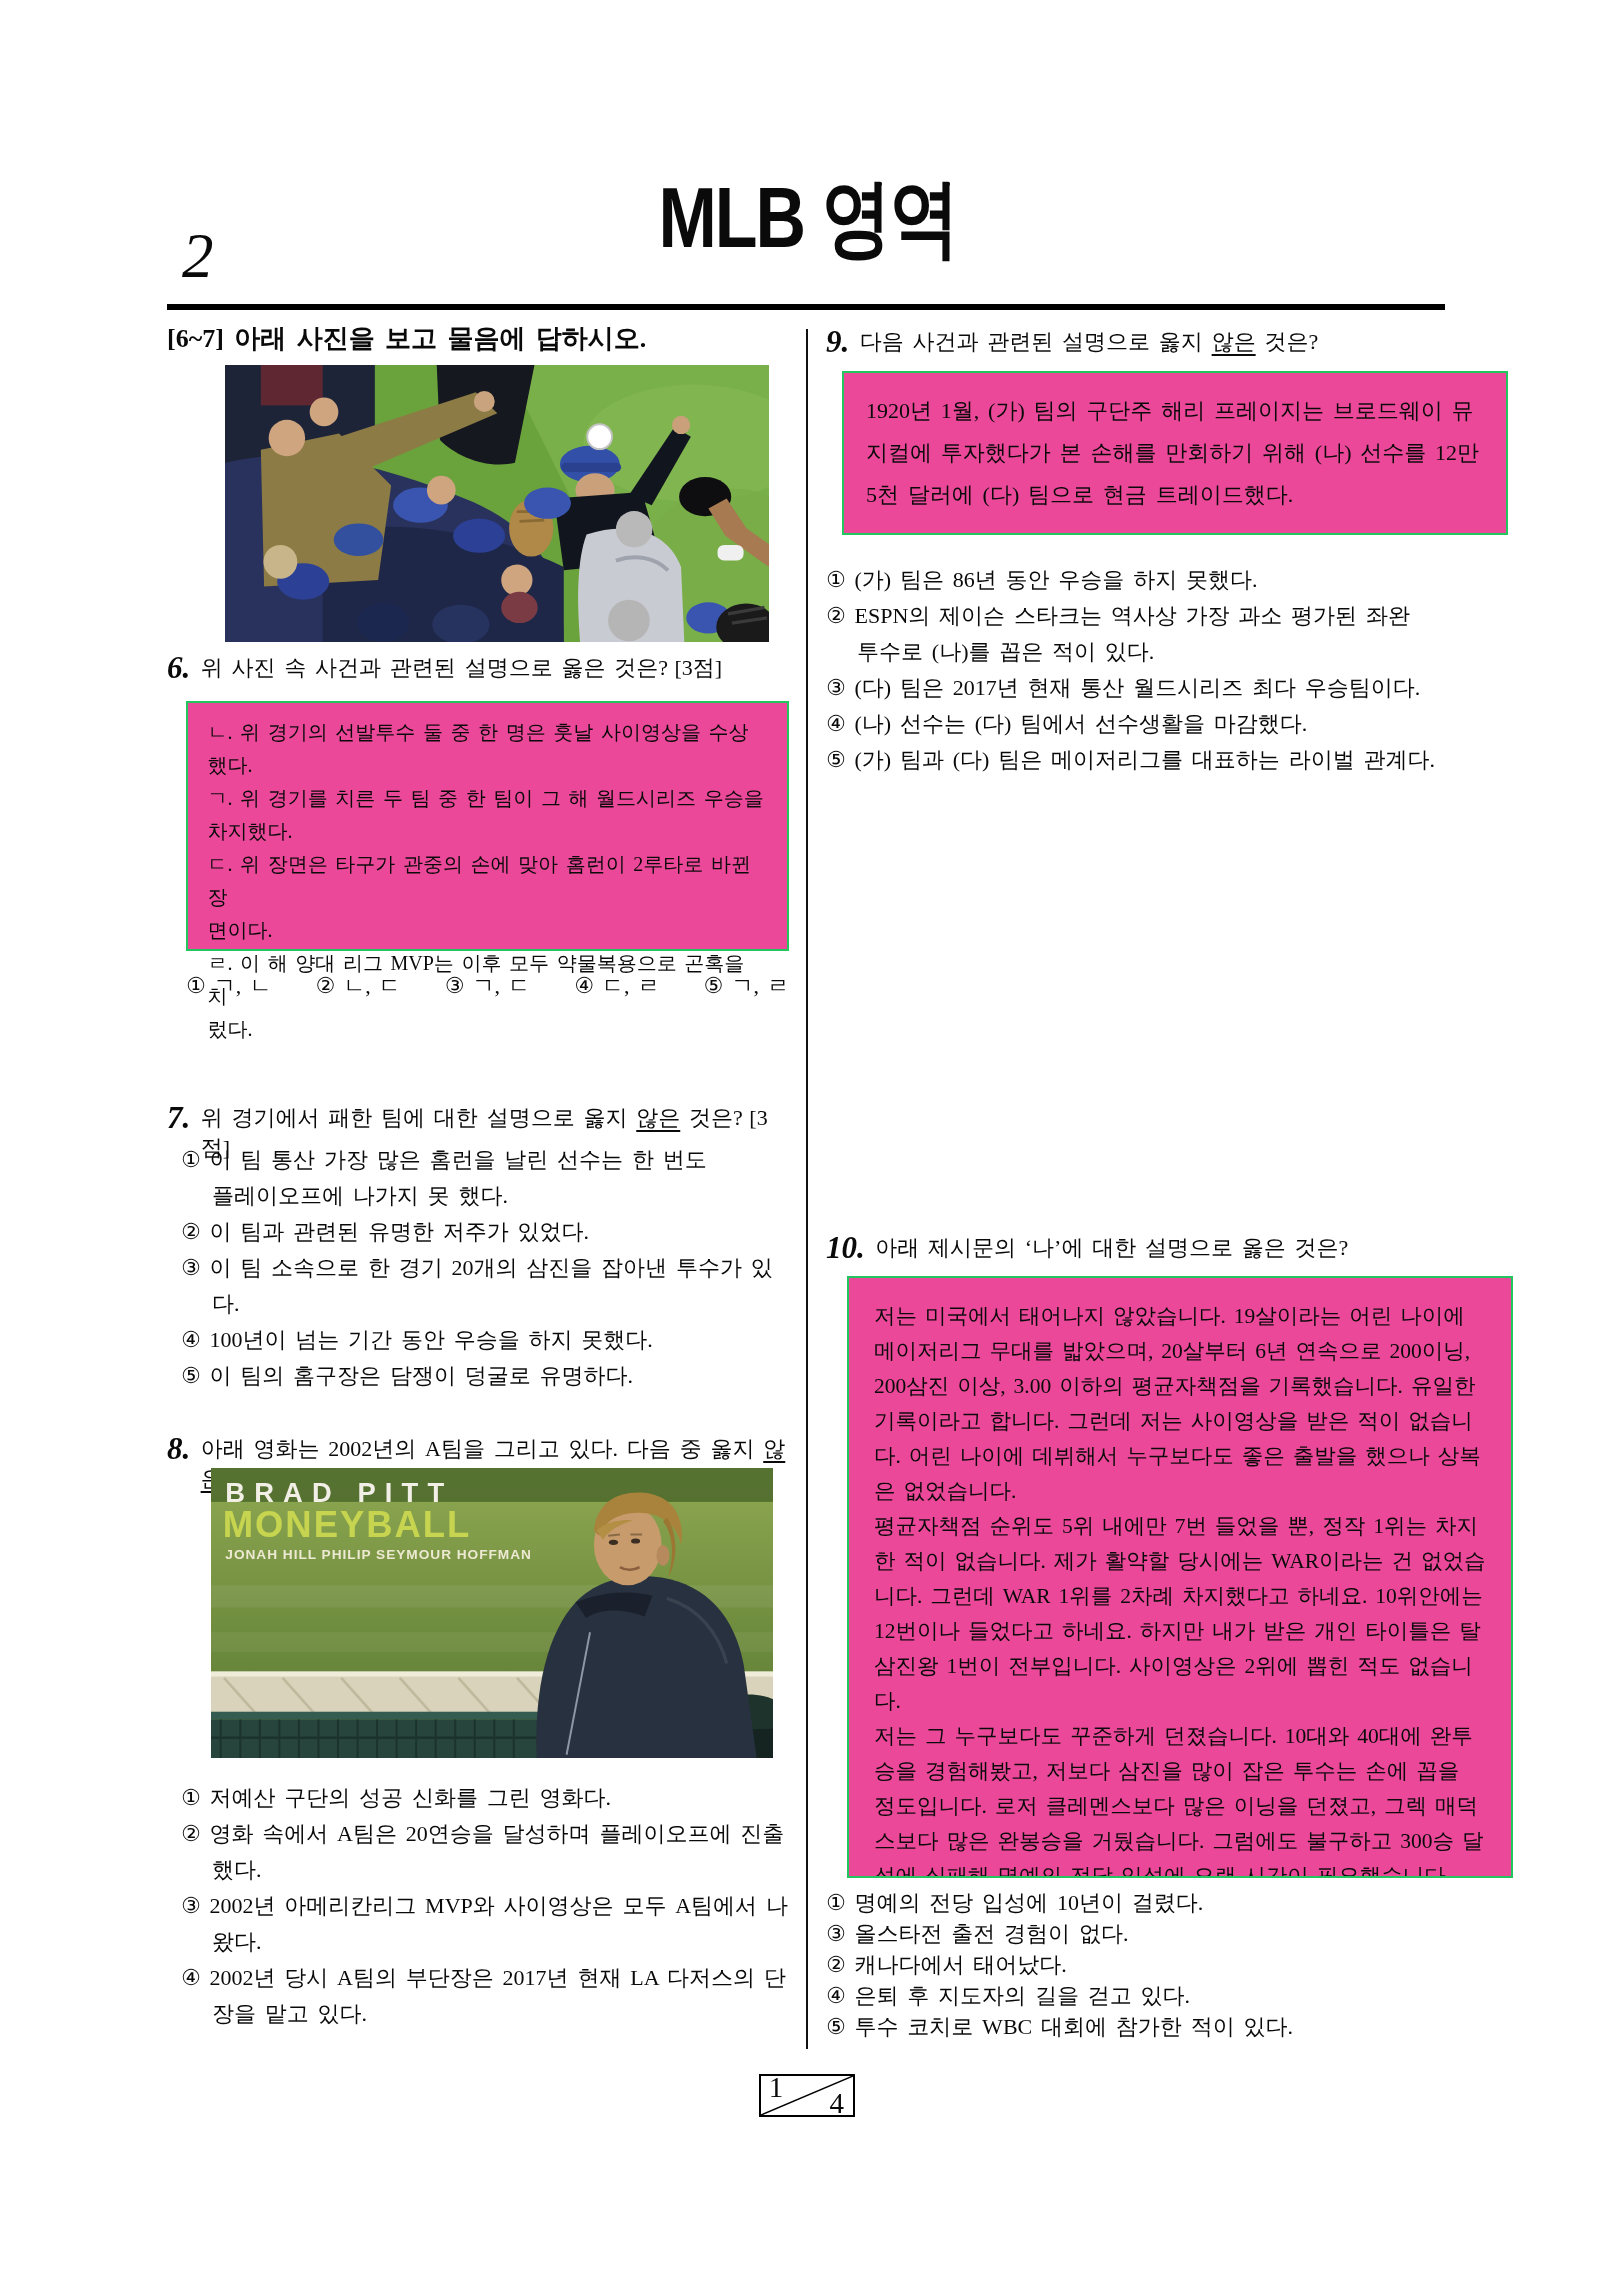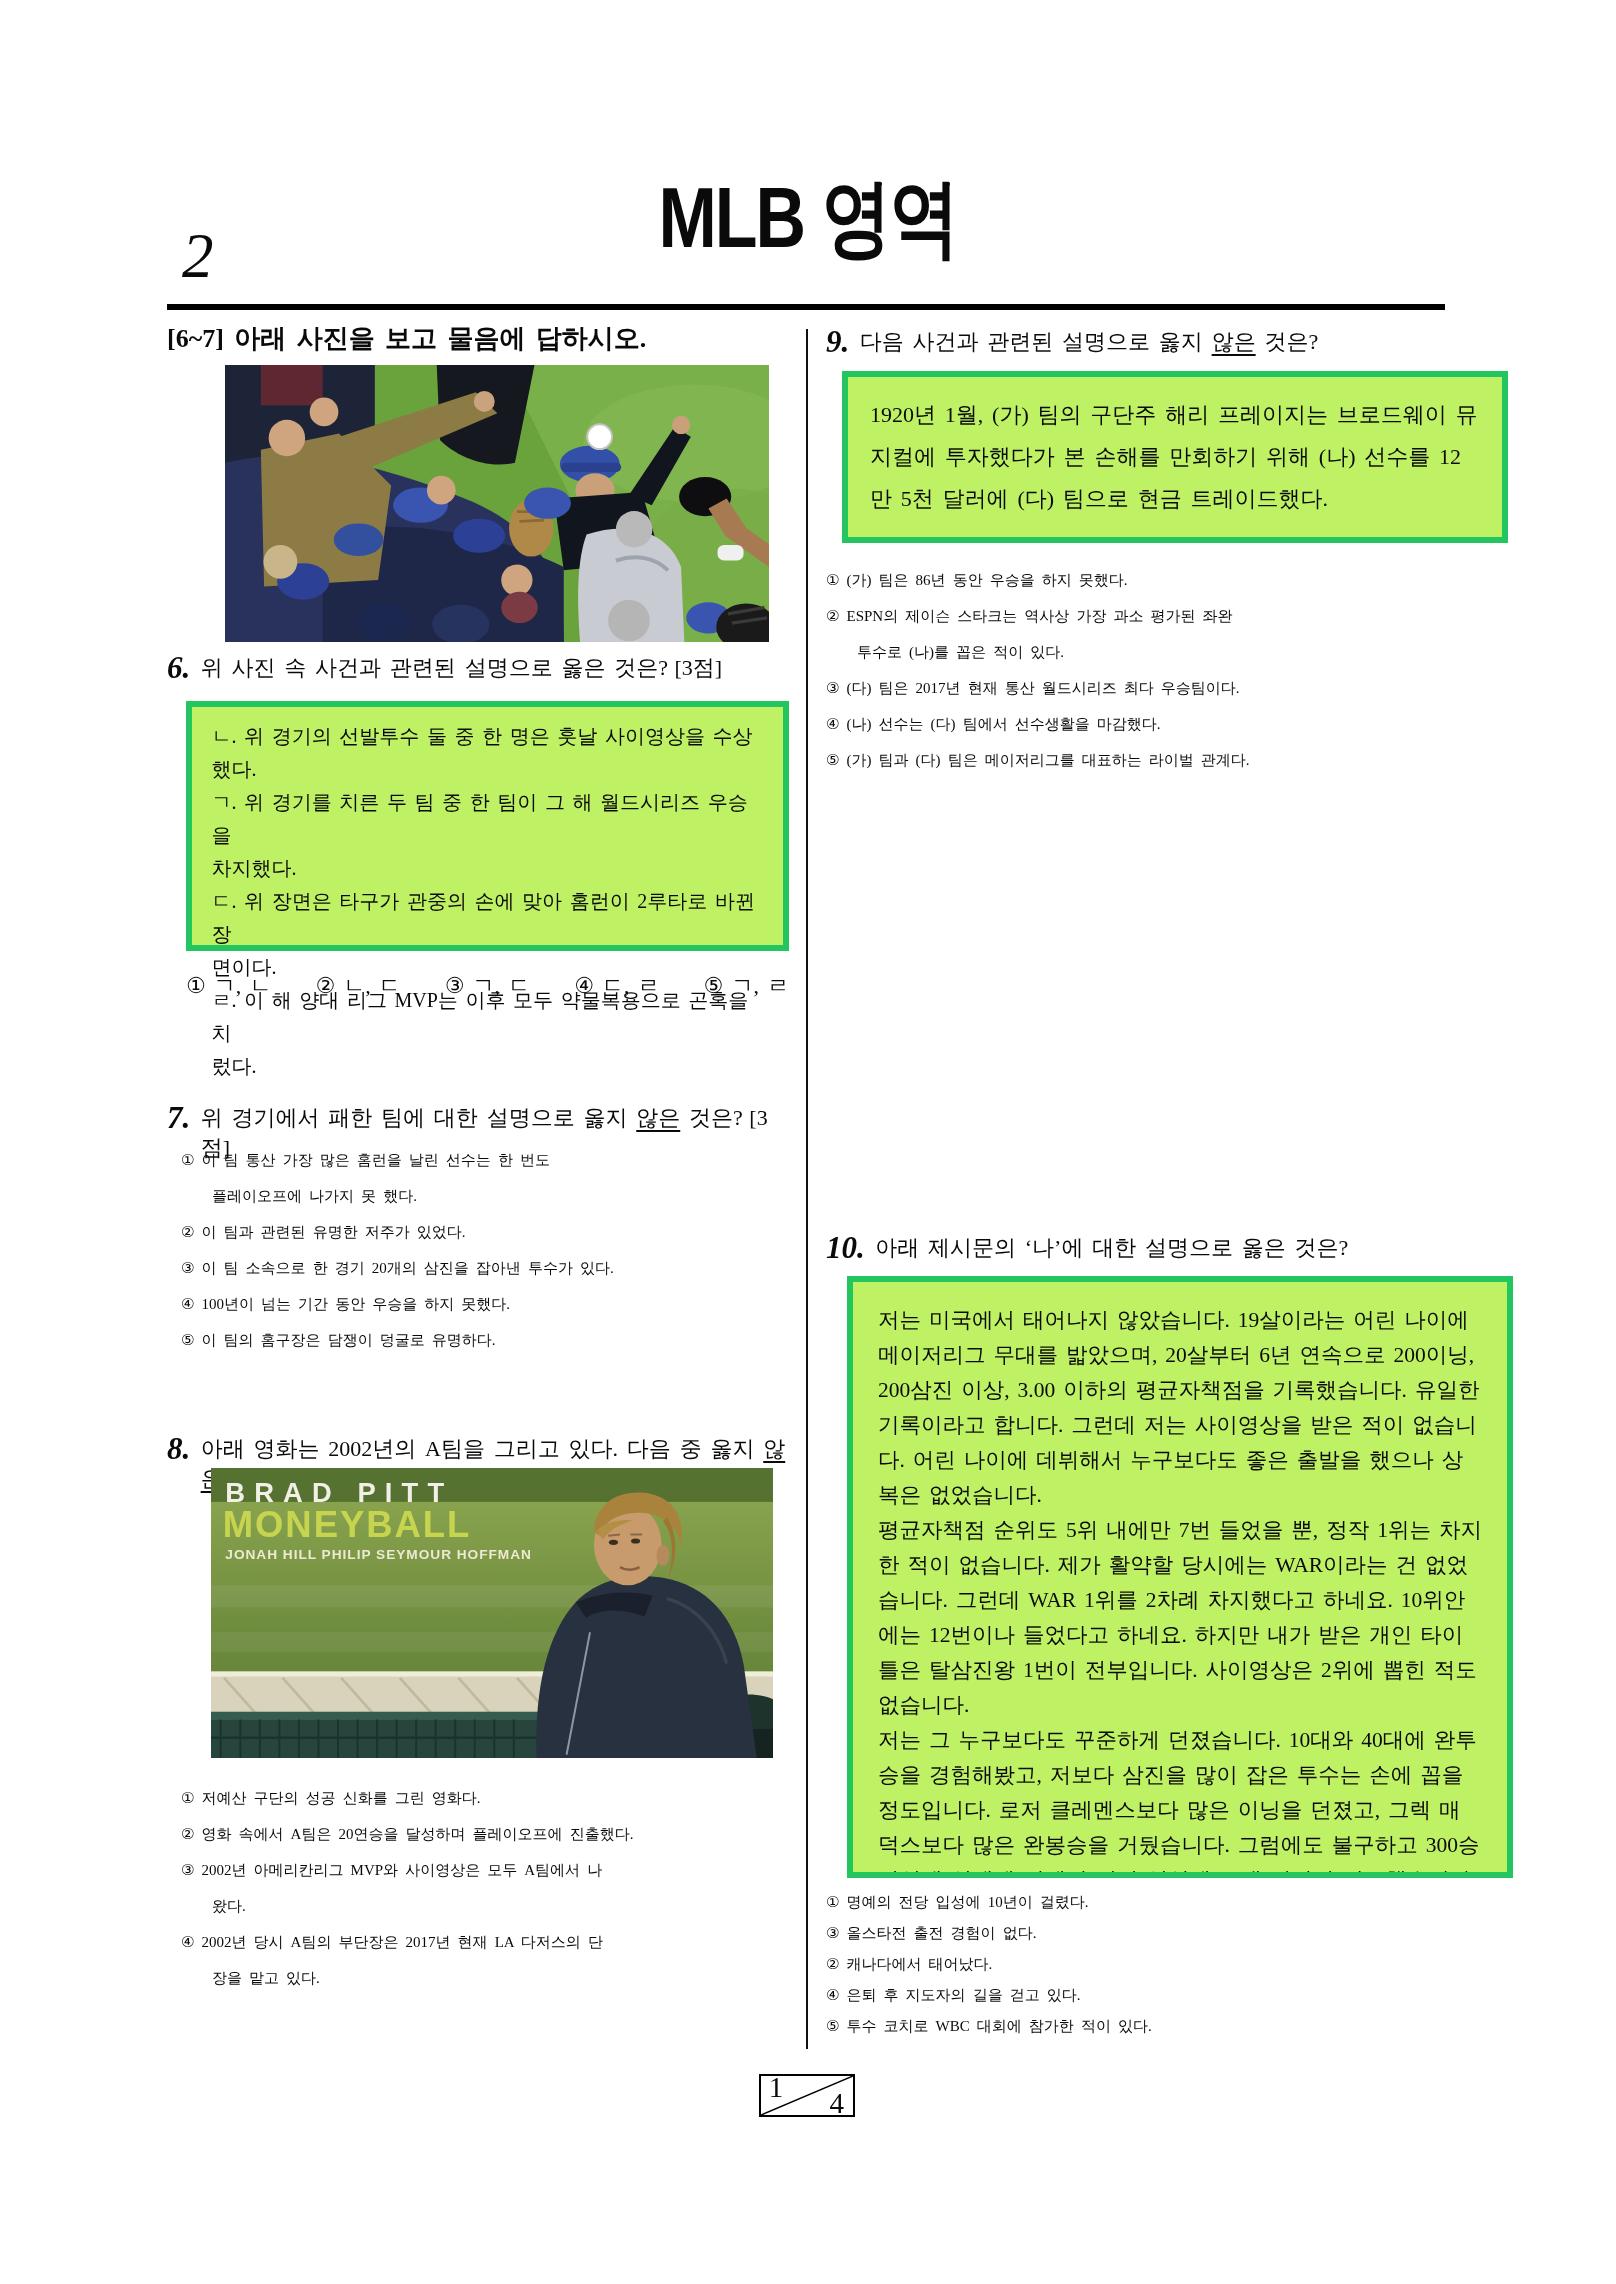--- a/index.html
+++ b/index.html
@@ -19,28 +19,28 @@
 
   
   .instruction{left:167px;top:321px;font-size:26px;font-weight:bold;
                word-spacing:3.9px;white-space:nowrap;}
   .qhead{display:flex;align-items:flex-start;gap:10.4px;}
   .qnum{font-family:"Liberation Serif",serif;font-style:italic;font-weight:600;
         font-size:31px;line-height:29px;}
   .qtext{font-size:22px;line-height:30px;word-spacing:3.3px;}
   .qtext .u{text-decoration:underline;text-decoration-thickness:2px;text-underline-offset:4.6px;}
   .pts{margin-left:6.5px;}
-  .choices .choice{font-size:15px;word-spacing:3.3px;white-space:pre-line;
+  .choices .choice{font-size:22px;word-spacing:3.3px;white-space:pre-line;
                    padding-left:31px;text-indent:-31px;}
   .lh55 .choice{line-height:36px;}
   .lh56 .choice{line-height:36px;}
   .lh48 .choice{line-height:31px;}
 
   
-  .qbox{border:6px solid #22c55e;background:#bef264;}
+  .qbox{border:2px solid #22c55e;background:#ec4899;}
   .q6box{left:186px;top:701px;width:603px;height:250px;padding:13px 19.5px;box-sizing:border-box;}
   .q6box .box-item{font-size:20px;line-height:33px;word-spacing:2.6px;white-space:pre-line;}
   .q6ch{left:186px;top:971px;width:603px;display:flex;justify-content:space-between;
         font-size:22px;word-spacing:2.6px;}
   .q9box{left:842px;top:371px;width:666px;padding:17px 22px;box-sizing:border-box;}
   .q9box .box-text{font-size:22px;line-height:42px;word-spacing:3.3px;}
   .q10box{left:847px;top:1276px;width:666px;height:602px;padding:21px 25px;
           box-sizing:border-box;overflow:hidden;}
   .q10box p{margin:0;font-size:21.5px;line-height:35px;word-spacing:2.6px;}
 

